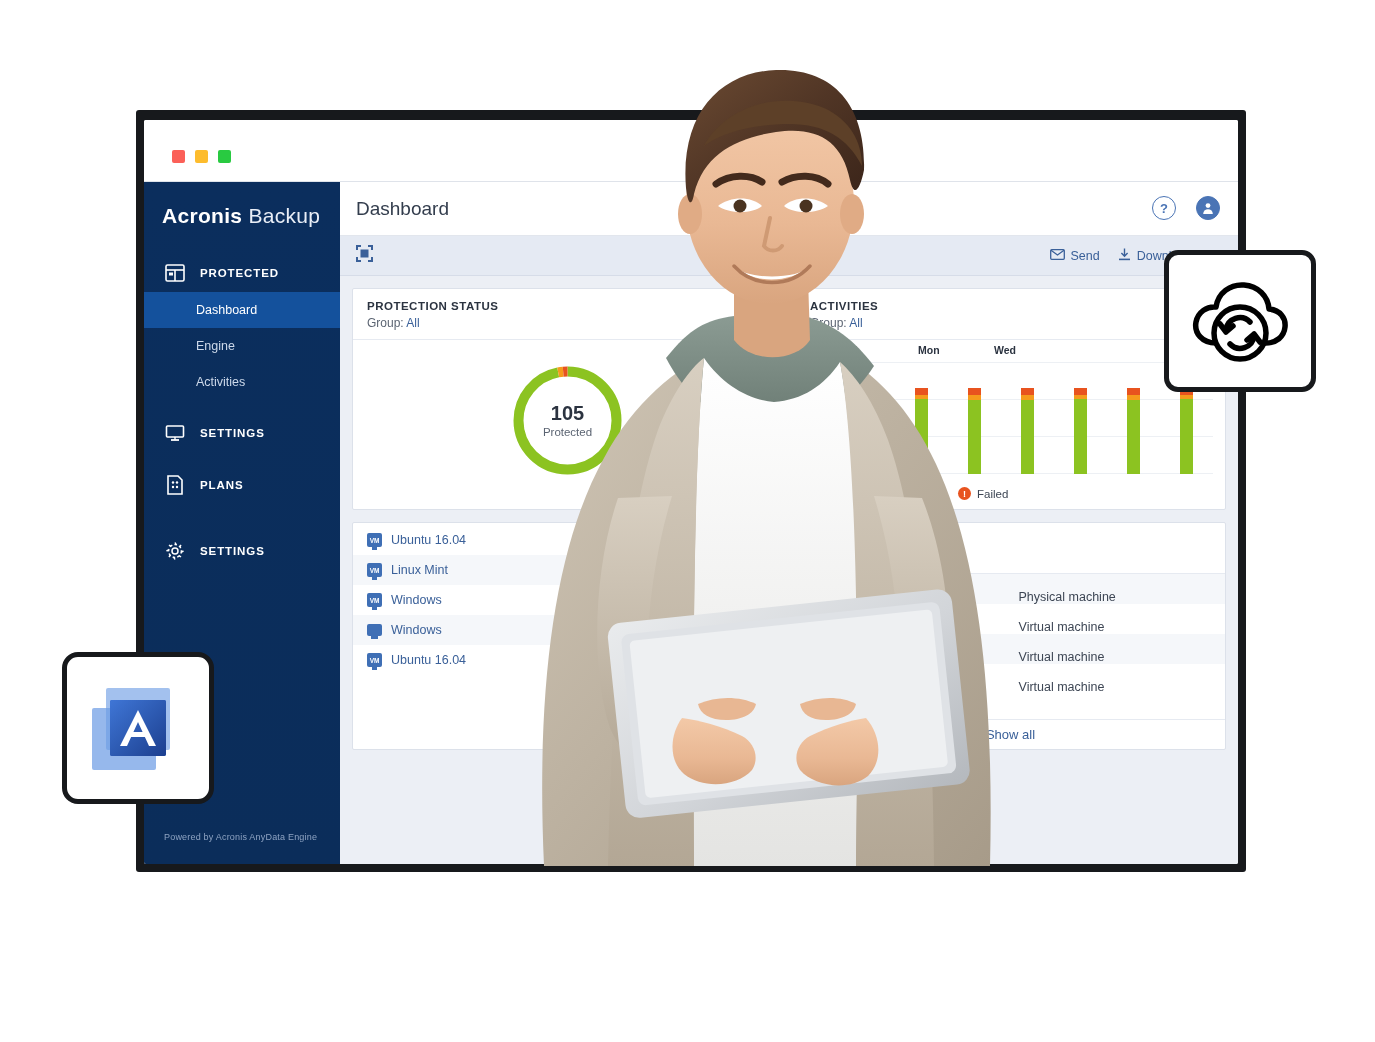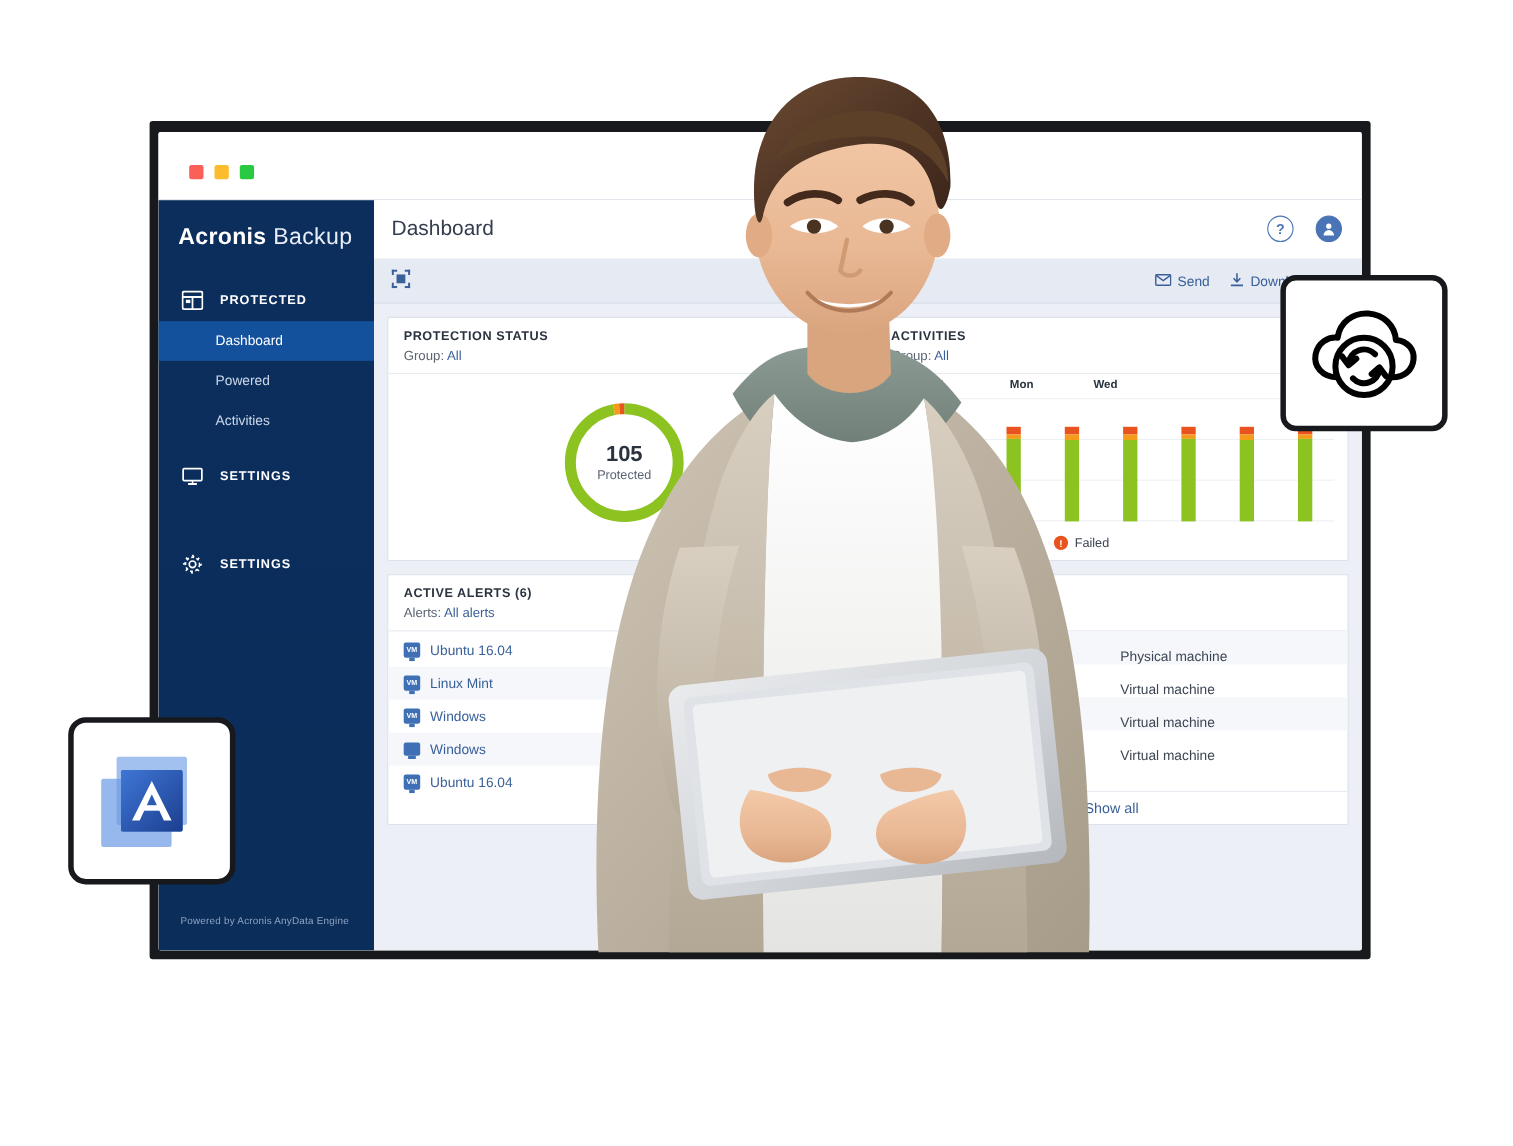--- a/index.html
+++ b/index.html
@@ -243,40 +243,52 @@
                   <path d="M10 6 V17" stroke="#fff" stroke-width="1.6"></path>
                   <rect x="4" y="8.5" width="4" height="3" fill="#fff"></rect>
                 </svg>
             </span>
             <span>PROTECTED</span>
           </div>
           <div class="nav-sub active">
             <span>Dashboard</span>
           </div>
           <div class="nav-sub">
-            <span>Powered</span>
+            <span>Engine</span>
           </div>
           <div class="nav-sub">
             <span>Activities</span>
           </div>
 
           <div class="nav-spacer"></div>
 
           <div class="nav-group">
             <span class="gicon">
               <svg width="20" height="18" viewBox="0 0 20 18">
                   <rect x="1.5" y="2" width="17" height="11" rx="1" fill="none" stroke="#fff" stroke-width="1.6"></rect>
                   <path d="M6 16 H14" stroke="#fff" stroke-width="1.8"></path>
                   <path d="M10 13 V16" stroke="#fff" stroke-width="1.4"></path>
                 </svg>
             </span>
             <span>SETTINGS</span>
           </div>
           <div class="nav-spacer"></div>
 
+          <div class="nav-group">
+            <span class="gicon">
+              <svg width="18" height="20" viewBox="0 0 18 20">
+                  <path d="M2 1 H12 L16 5 V19 H2 Z" fill="none" stroke="#fff" stroke-width="1.6"></path>
+                  <circle cx="7" cy="7.5" r="1.2" fill="#fff"></circle>
+                  <circle cx="11" cy="7.5" r="1.2" fill="#fff"></circle>
+                  <circle cx="7" cy="12" r="1.2" fill="#fff"></circle>
+                  <circle cx="11" cy="12" r="1.2" fill="#fff"></circle>
+                </svg>
+            </span>
+            <span>PLANS</span>
+          </div>
           <div class="nav-spacer"></div>
 
           <div class="nav-spacer"></div>
 
           <div class="nav-group">
             <span class="gicon">
               <svg width="20" height="20" viewBox="0 0 20 20">
                 <g fill="none" stroke="#fff" stroke-width="1.5">
                   <circle cx="10" cy="10" r="3"></circle>
                   <path d="M10 1.5 L11.2 3.6 M10 18.5 L8.8 16.4 M1.5 10 L3.6 8.8 M18.5 10 L16.4 11.2 M4 4 L6 5.4 M16 16 L14 14.6 M4 16 L5.4 14 M16 4 L14.6 6"></path>
@@ -456,27 +468,20 @@
                 </span>
                 <span class="legend-item">
                   <span class="excl">!</span>
                   <span>Failed</span>
                 </span>
               </div>
             </div>
           </div>
 
           <div class="card">
-            <div class="card-head">
-              <div class="card-title">ACTIVE ALERTS (6)</div>
-              <div class="card-sub">
-                <span>Alerts:</span>
-                <a href="#">All alerts</a>
-              </div>
-            </div>
             <div class="list">
               <div class="list-row">
                 <span class="vm-icon">VM</span>
                 <span>Ubuntu 16.04</span>
               </div>
               <div class="list-row alt">
                 <span class="vm-icon">VM</span>
                 <span>Linux Mint</span>
               </div>
               <div class="list-row">

